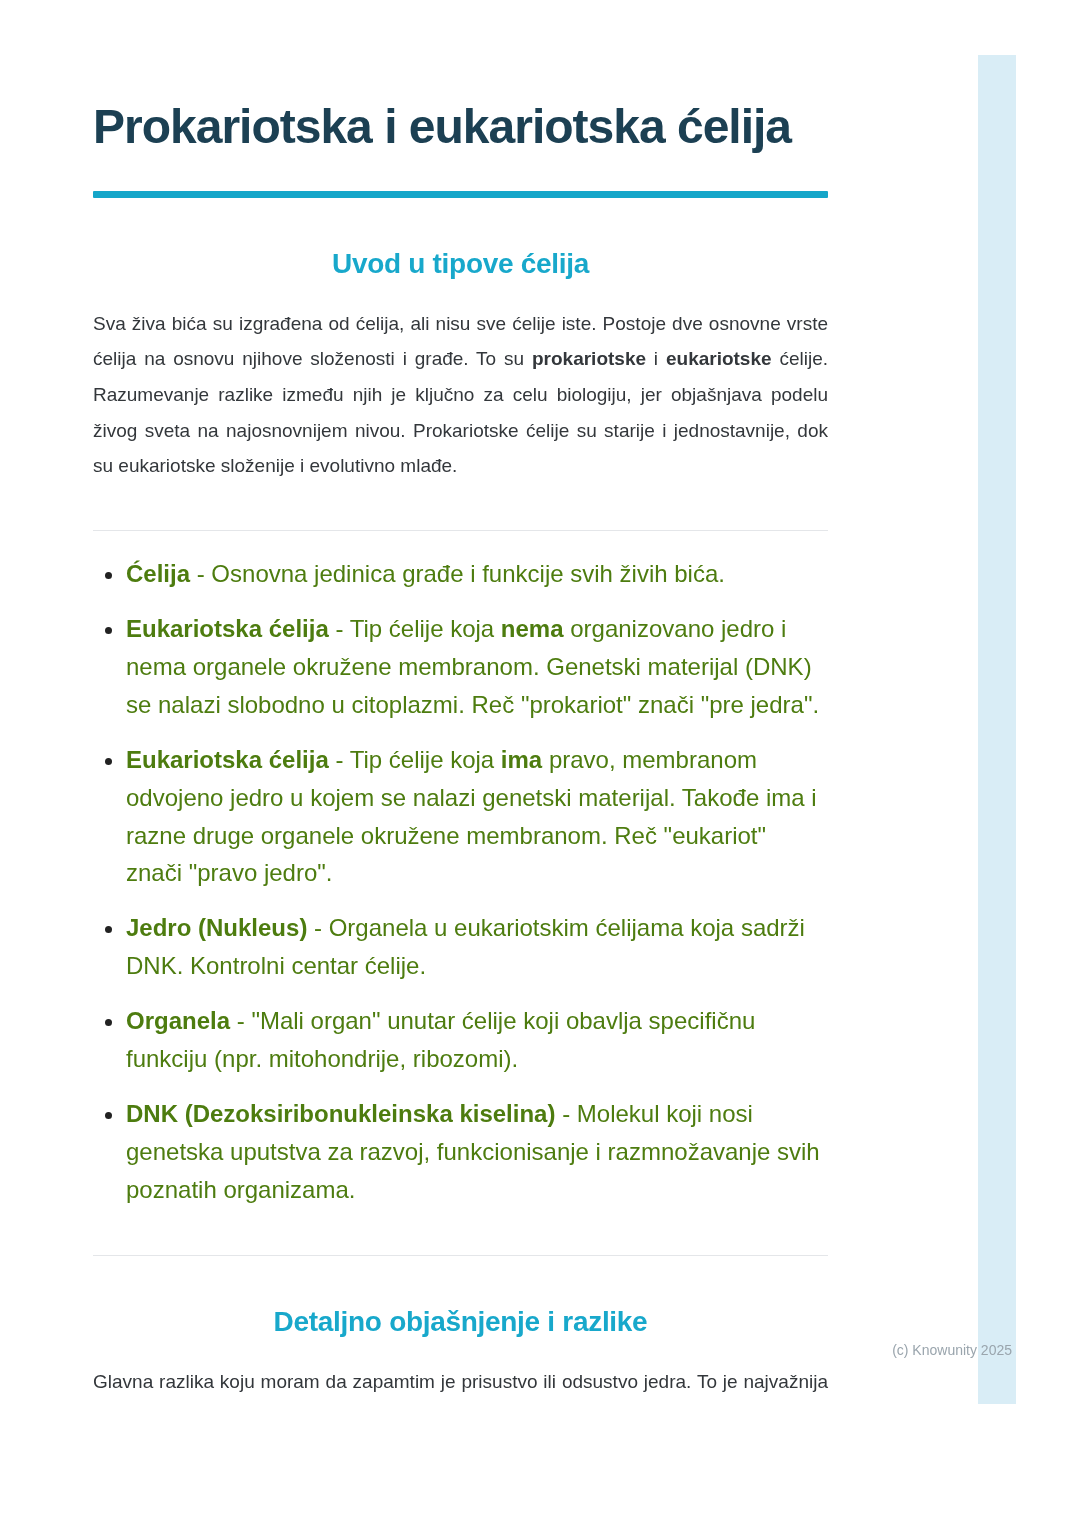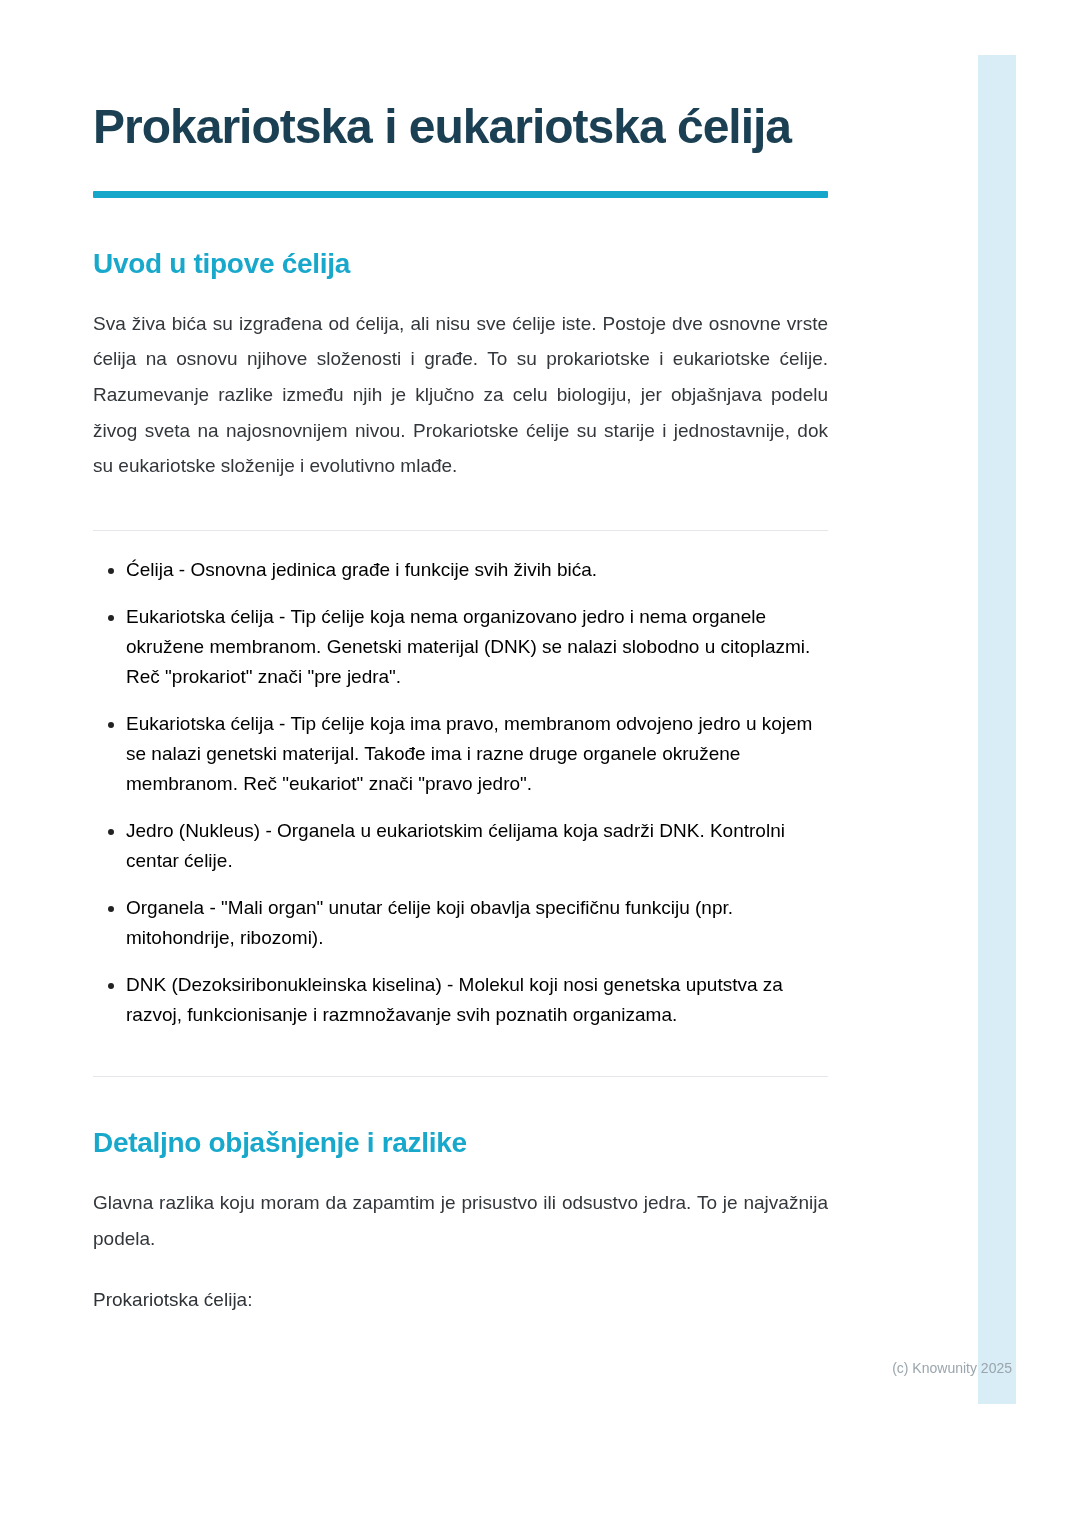--- a/index.html
+++ b/index.html
@@ -40,56 +40,57 @@
     width: 100%;
     background: #15a6c9;
     border-radius: 1px;
   }
   .section-heading {
     margin-top: 50px;
     font-size: 28px;
     font-weight: 700;
     color: #18a8cb;
     letter-spacing: -0.3px;
+    text-align: center;
   }
   .paragraph {
     margin-top: 26px;
     font-size: 19px;
     line-height: 1.88;
     text-align: justify;
     color: #33373b;
   }
   .divider {
     margin-top: 46px;
     height: 1px;
     width: 100%;
     background: #e4e6e9;
   }
   .term-list {
     margin: 24px 0 0 0;
     padding: 0 0 0 33px;
-    font-size: 19px;
+    font-size: 24px;
     line-height: 1.58;
-    color: #000000;
+    color: #4d7c0f;
   }
   .term-list li {
     margin-bottom: 17px;
   }
   .term-list li::marker { color: #222; }
-  .b { font-weight: 400; }
+  .b { font-weight: 700; }
   .sub-heading {
     margin-top: 32px;
     font-size: 19px;
     font-weight: 400;
     color: #2f3337;
   }
   .footer-credit {
     position: absolute;
     right: 68px;
-    bottom: 28px;
+    bottom: 46px;
     font-size: 14px;
     color: #9aa5ad;
     z-index: 2;
   }
 </style>
 </head>
 <body>
 
 <div class="page">
 

